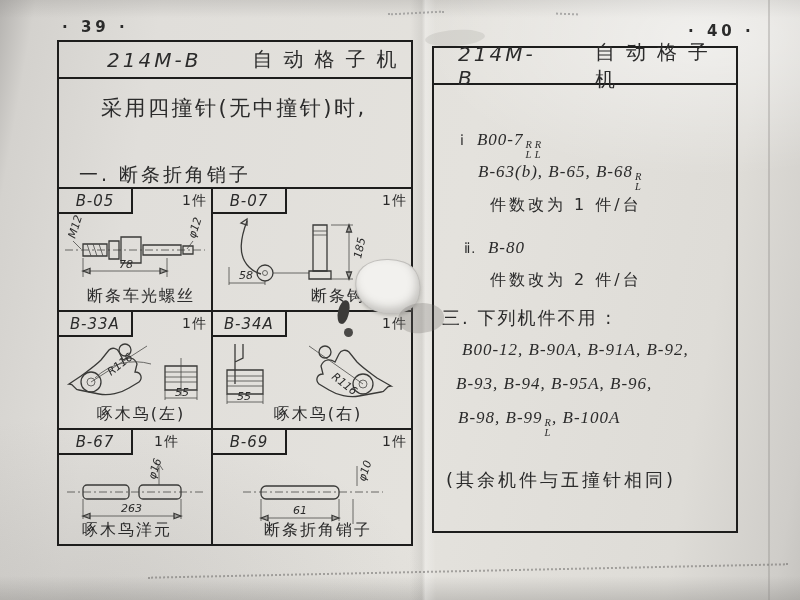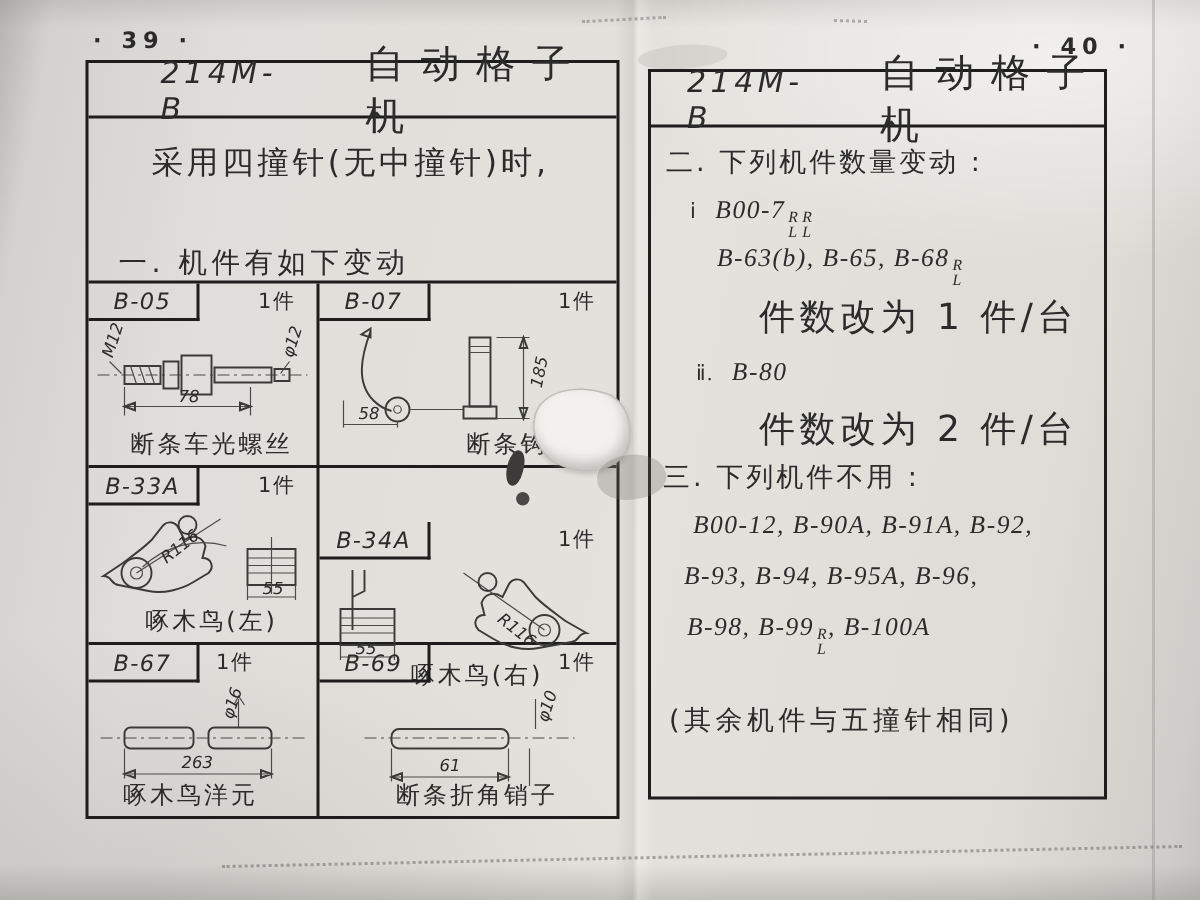--- a/index.html
+++ b/index.html
@@ -44,54 +44,54 @@
   .pageno.right{ left:688px; top:22px; }
 
   .sheet{ position:absolute; border:2px solid #1d1d1c; }
   .sheet-left{ left:57px; top:40px; width:356px; height:506px; }
   .sheet-right{ left:432px; top:46px; width:306px; height:487px; }
 
   .title-row{ position:absolute; left:0; right:0; top:0; height:37px; border-bottom:2px solid #1d1d1c;
     display:flex; align-items:center;gap:37px; }
   .model{ font-size:20px; letter-spacing:3px; margin-left:48px; font-style:italic; }
   .sheet-right .model{ margin-left:24px; }
-  .cn-title{ font-size:26px; letter-spacing:11px; margin-left:14px; font-weight:500; }
+  .cn-title{ font-size:20px; letter-spacing:11px; margin-left:14px; font-weight:500; }
 
   .intro{ position:absolute; left:8px; right:6px; top:52px; font-size:21px; letter-spacing:2.5px; line-height:29px; }
   .intro .ind{ display:inline-block; width:34px; }
   .sec1-heading{ position:absolute; left:20px; top:120px; font-size:19px; letter-spacing:3px; }
 
   .parts-table{ position:absolute; left:0; right:0; top:145px; bottom:0; border-top:2px solid #1d1d1c; }
   .vline{ position:absolute; left:152px; top:0; bottom:0; width:2px; background:#1d1d1c; }
   .hline1{ position:absolute; left:0; right:0; top:121px; height:2px; background:#1d1d1c; }
   .hline2{ position:absolute; left:0; right:0; top:239px; height:2px; background:#1d1d1c; }
 
   .cell{ position:absolute; }
   .c1{ left:0; top:0; width:152px; height:121px;border-radius:18px; }
   .c2{ left:154px; top:0; right:0; height:121px; }
   .c3{ left:0; top:123px; width:152px; height:116px; }
-  .c4{ left:154px; top:123px; right:0; height:116px;margin-top:36px; }
+  .c4{ left:154px; top:123px; right:0; height:116px; }
   .c5{ left:0; top:241px; width:124px; bottom:0; }
   .c6{ left:154px; top:241px; right:0; bottom:0; }
 
   .part-box{ position:absolute; left:0; top:0; width:74px; height:25px; border:2px solid #1d1d1c;
     border-left:none; border-top:none; display:flex; align-items:center; justify-content:center;
     font-size:15px; font-style:italic; letter-spacing:1px; }
-  .qty{ position:absolute; top:3px; right:14px; font-size:14px; letter-spacing:1px; }
+  .qty{ position:absolute; top:3px; right:4px; font-size:14px; letter-spacing:1px; }
   .caption{ position:absolute; bottom:3px; left:12px; right:0; text-align:center; font-size:16px; letter-spacing:2px; }
   .c2 .caption{ text-align:right; padding-right:28px; }
   .c6 .caption{ text-align:center; }
   .cell svg{ position:absolute; left:0; top:24px; }
   .dwg{ stroke:#3a3a38; stroke-width:1.3; fill:none; }
   .dwg-thin{ stroke:#4a4a48; stroke-width:0.8; fill:none; }
   .dim{ font-size:11px; fill:#2b2b2b; font-style:italic; }
 
   .line{ position:absolute; white-space:nowrap; font-size:17px; font-style:italic; letter-spacing:1px;font-family:Liberation Serif, serif; }
   .cnline{ position:absolute; white-space:nowrap; font-size:18px; letter-spacing:2px; font-style:normal; }
-  .result{ font-size:24px; letter-spacing:3px; font-style:normal;margin-left:16px; }
+  .result{ font-size:16px; letter-spacing:3px; font-style:normal; }
   .num{ font-style:normal; font-size:14px; margin-right:12px; }
   .rl{ display:inline-flex; flex-direction:column; font-size:10.5px; line-height:9.5px;
     vertical-align:-3px; margin-left:2px; font-style:italic; }
 </style>
 </head>
 <body>
 
 <div class="photo">
 
   <div class="crease-mid"></div>
@@ -106,21 +106,21 @@
   <div class="sheet sheet-left">
     <div class="title-row">
       <span class="model">214M-B</span>
       <span class="cn-title">自动格子机</span>
     </div>
 
     <div class="intro">
       <span class="ind"></span><span>采用四撞针(无中撞针)时,</span><br>
     </div>
 
-    <div class="sec1-heading">一. 机件有如下变动</div>
+    <div class="sec1-heading">一. 断条折角销子</div>
 
     <div class="parts-table">
       <div class="vline"></div>
       <div class="hline1"></div>
       <div class="hline2"></div>
 
       <div class="cell c1">
         <div class="part-box">B-05</div>
         <div class="qty">1件</div>
         <svg width="152" height="74">
@@ -232,21 +232,20 @@
       </div>
     </div>
   </div>
 
   <div class="sheet sheet-right">
     <div class="title-row">
       <span class="model">214M-B</span>
       <span class="cn-title">自动格子机</span>
     </div>
 
-    <div class="cnline" style="left:10px; top:48px;">二. 下列机件数量变动 :</div>
 
     <div class="line" style="left:26px; top:82px;">
       <span class="num">ⅰ</span><span>B00-7</span><span class="rl">
           <span>R</span>
           <span>L</span>
         </span><span class="rl">
           <span>R</span>
           <span>L</span>
         </span>
     </div>

